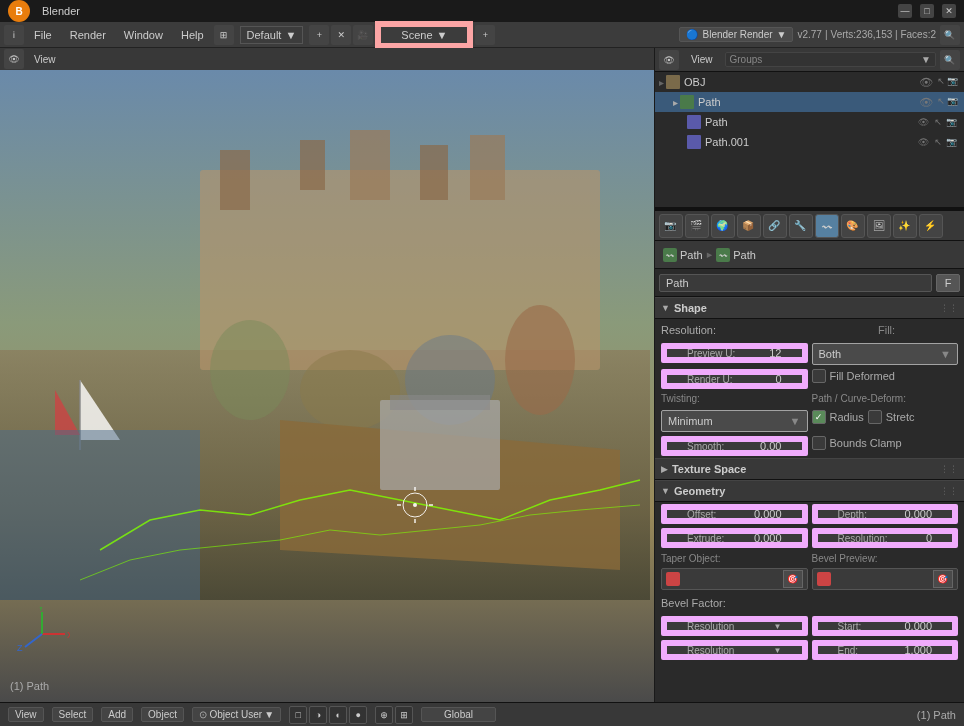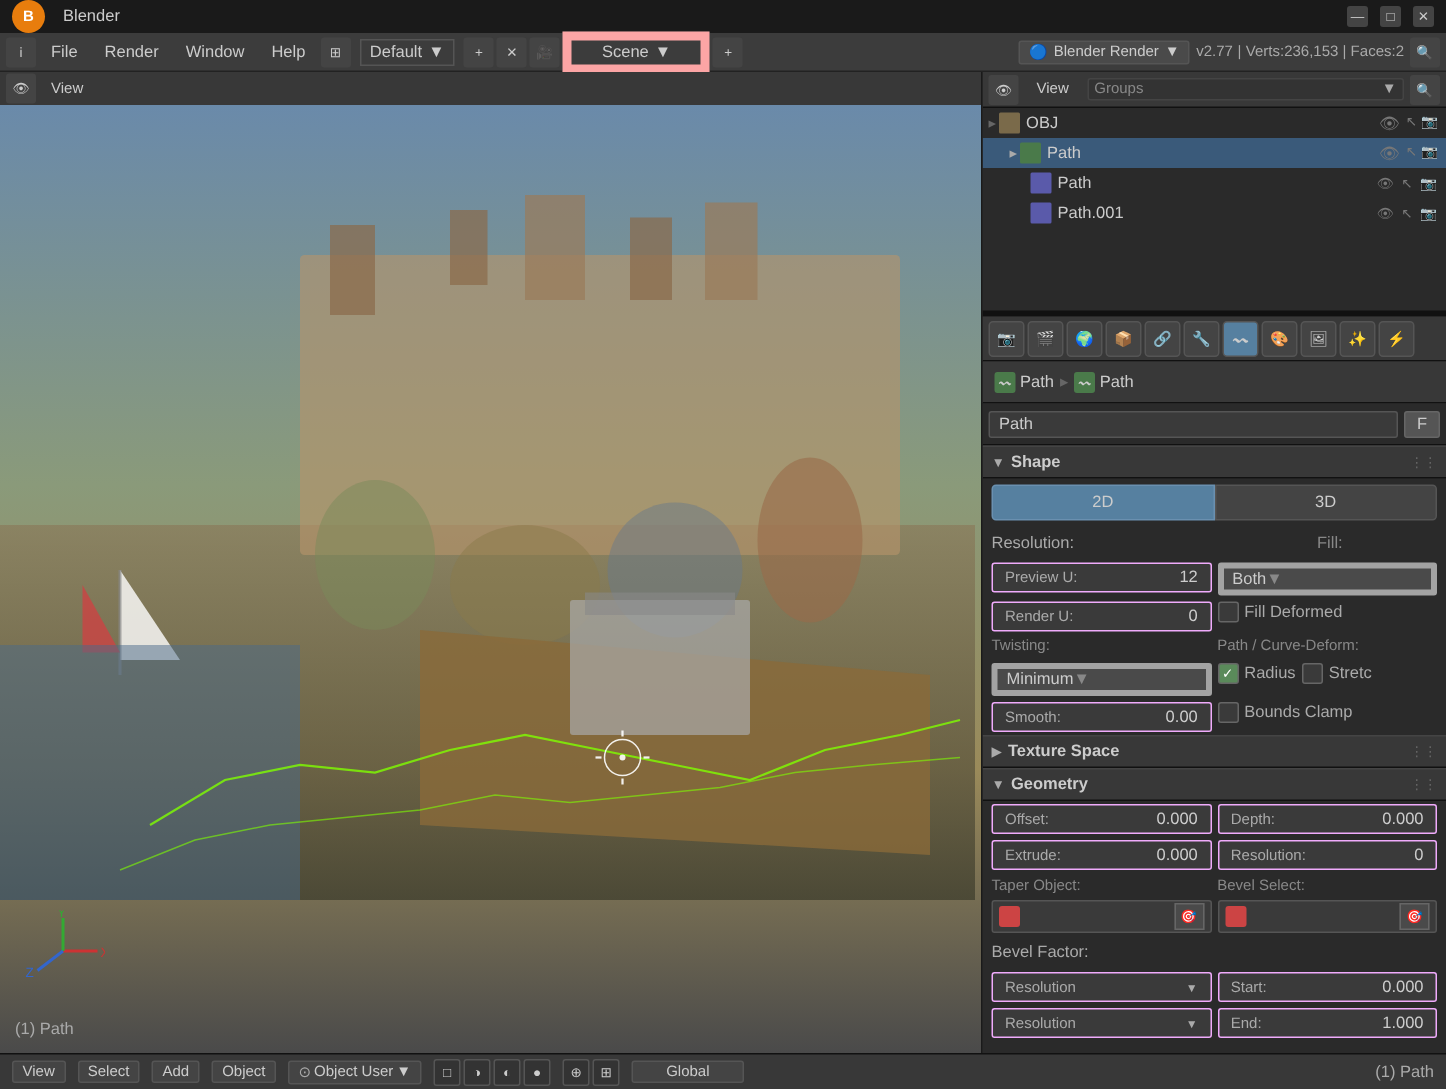--- a/index.html
+++ b/index.html
@@ -66,24 +66,24 @@
     .prop-label { color: #aaa; font-size: 11px; min-width: 80px; }
     
     
     .toggle-row { display: flex; padding: 4px 6px; gap: 0; }
     .toggle-btn { flex: 1; height: 24px; background: #444; border: 1px solid #555; color: #ccc; font-size: 11px; cursor: pointer; display: flex; align-items: center; justify-content: center; }
     .toggle-btn.active { background: #5680a0; border-color: #6a90b0; }
     .toggle-btn:first-child { border-radius: 3px 0 0 3px; }
     .toggle-btn:last-child { border-radius: 0 3px 3px 0; }
     
     
-    .num-field { background: #3a3a3a; border: 1px solid #f0abfc; color: #ccc; font-size: 11px; padding: 1px 8px; border-radius: 2px; height: 20px; display: flex; align-items: center; position: relative; overflow: hidden; }
-    
-    
-    .dropdown { background: #4a4a4a; border: 4px solid #a3a3a3; color: #ccc; font-size: 11px; padding: 1px 6px; border-radius: 2px; height: 22px; display: flex; align-items: center; cursor: pointer; width: 100%; }
+    .num-field { background: #3a3a3a; border: 6px solid #f0abfc; color: #ccc; font-size: 11px; padding: 1px 20px; border-radius: 2px; height: 20px; display: flex; align-items: center; position: relative; overflow: hidden; }
+    
+    
+    .dropdown { background: #4a4a4a; border: 1px solid #a3a3a3; color: #ccc; font-size: 11px; padding: 1px 6px; border-radius: 2px; height: 22px; display: flex; align-items: center; justify-content: space-between; cursor: pointer; width: 100%; }
     .dropdown-arrow { color: #888; }
     
     
     .checkbox-item { display: flex; align-items: center; gap: 4px; font-size: 11px; color: #aaa; }
     .checkbox { width: 14px; height: 14px; background: #444; border: 1px solid #666; border-radius: 2px; display: flex; align-items: center; justify-content: center; font-size: 9px; cursor: pointer; }
     .checkbox.checked { background: #5a8a5a; color: white; }
     .checkbox.unchecked { background: #3a3a3a; }
     
     
     .two-col { display: flex; gap: 4px; padding: 2px 6px; }
@@ -339,24 +339,20 @@
         <input type="text" class="name-field" value="Path" style="">
         <span class="name-field-f">F</span>
       </div>
 
       <div class="section-header">
         <span class="triangle">▼</span>
         <span class="section-title">Shape</span>
         <span class="section-drag">⋮⋮</span>
       </div>
 
-      <div class="toggle-row">
-        <div class="toggle-btn active">2D</div>
-        <div class="toggle-btn">3D</div>
-      </div>
 
       <div class="prop-row">
         <span class="prop-label">Resolution:</span>
         <span style="flex:1;"></span>
         <span class="prop-label" style="color:#888;">Fill:</span>
       </div>
 
       <div class="two-col">
         <div class="col-left">
           <div class="num-field" style="width:100%;justify-content:space-between;">
@@ -473,21 +469,21 @@
             <span>0</span>
           </div>
         </div>
       </div>
 
       <div class="two-col">
         <div class="col-left">
           <span style="font-size:10px;color:#888;">Taper Object:</span>
         </div>
         <div class="col-right">
-          <span style="font-size:10px;color:#888;">Bevel Select:</span>
+          <span style="font-size:10px;color:#888;">Bevel Preview:</span>
         </div>
       </div>
 
       <div class="two-col">
         <div class="col-left">
           <div class="obj-picker">
             <span style="width:14px;height:14px;background:#c44;border-radius:2px;display:inline-block;"></span>
             <span style="flex:1;"></span>
             <div class="obj-picker-btn">🎯</div>
           </div>

